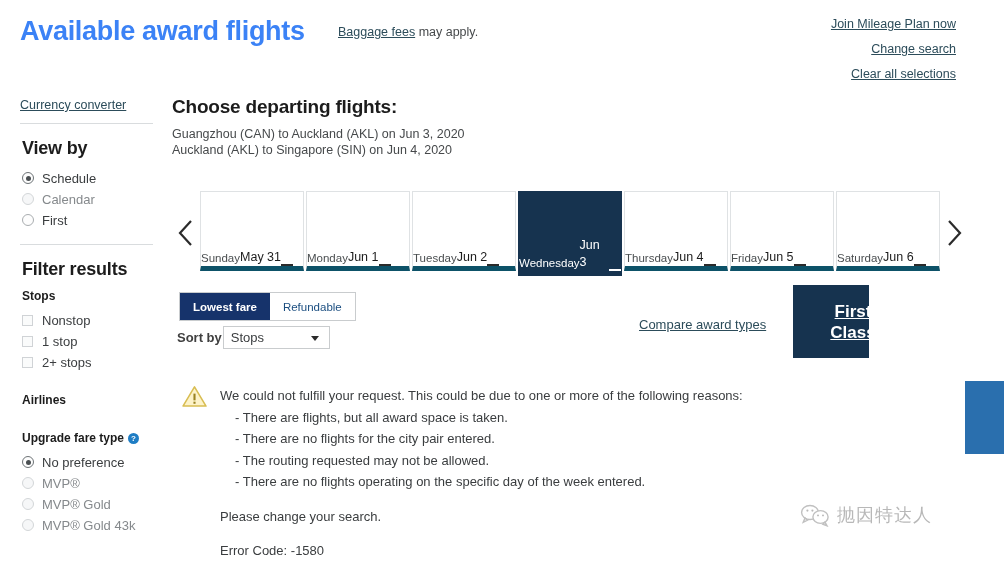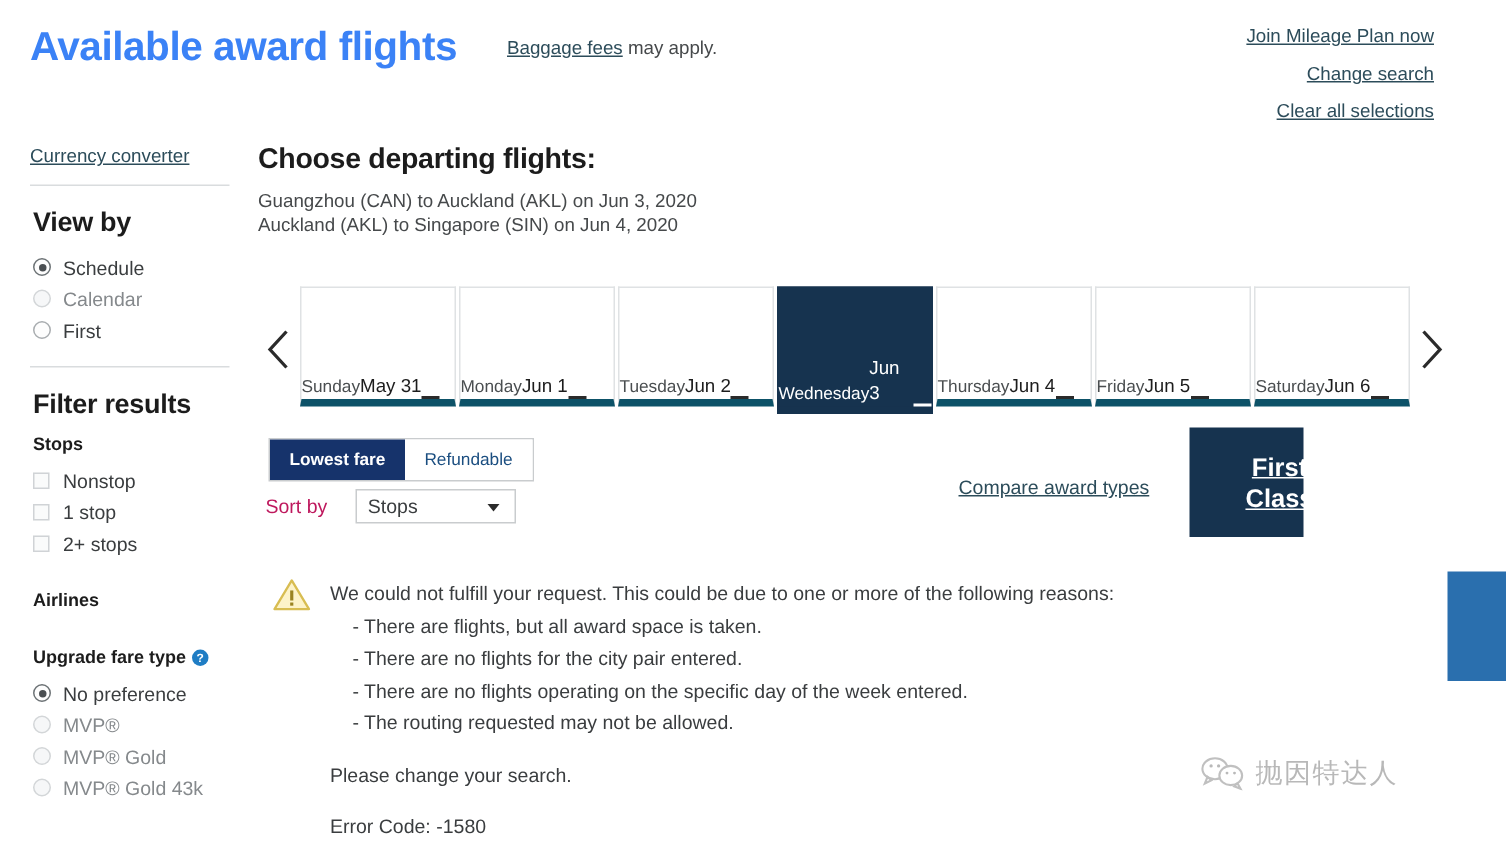--- a/index.html
+++ b/index.html
@@ -220,23 +220,23 @@
   .faretab.inactive { background: #ffffff; color: #1b4e80; font-weight: normal; }
 
   .sortrow {
     position: absolute;
     left: 177px; top: 326px;
     display: flex;
     align-items: center;
   }
   .sortlbl {
     font-size: 13px;
-    font-weight: normal;
-    color: #be185d;
-    margin-right: 19px;
+    font-weight: bold;
+    color: #404040;
+    margin-right: 1px;
   }
   .select {
     width: 107px; height: 23px;
     border: 1px solid #c9ccce;
     background: #ffffff;
     font-size: 13px;
     color: #3a3d3f;
     display: flex;
     align-items: center;
     padding: 0 7px;
@@ -482,22 +482,22 @@
   <svg class="warn-icon" viewBox="0 0 26 24">
     <polygon points="13,2 25,22 1,22" fill="#fdf3c9" stroke="#d8bd52" stroke-width="1.6" stroke-linejoin="round"></polygon>
     <rect x="11.9" y="9" width="2.2" height="7" fill="#9a8322"></rect>
     <rect x="11.9" y="17.4" width="2.2" height="2.2" fill="#9a8322"></rect>
   </svg>
   <div class="errbody">
     <div class="lead">We could not fulfill your request. This could be due to one or more of the following reasons:</div>
     <ul>
       <li>- There are flights, but all award space is taken.</li>
       <li>- There are no flights for the city pair entered.</li>
+      <li>- The routing requested may not be allowed.</li>
       <li>- There are no flights operating on the specific day of the week entered.</li>
-      <li>- The routing requested may not be allowed.</li>
     </ul>
     <div class="spacer"></div>
     <div>Please change your search.</div>
     <div class="spacer"></div>
     <div>Error Code: -1580</div>
   </div>
 </div>
 
 <div class="watermark">
   <svg width="30" height="24" viewBox="0 0 30 24">

